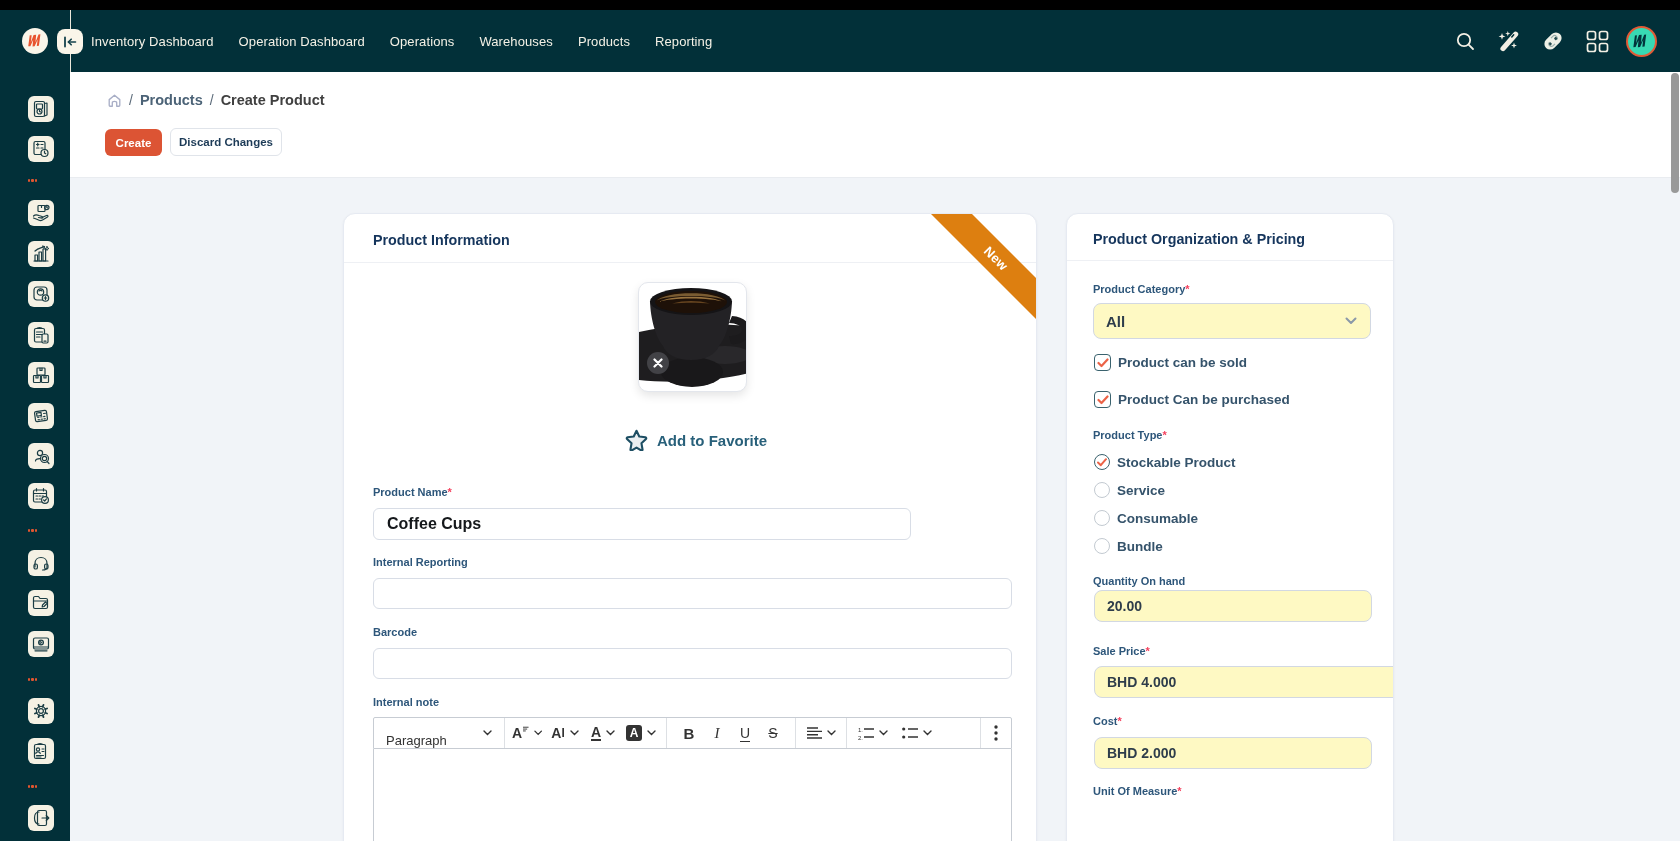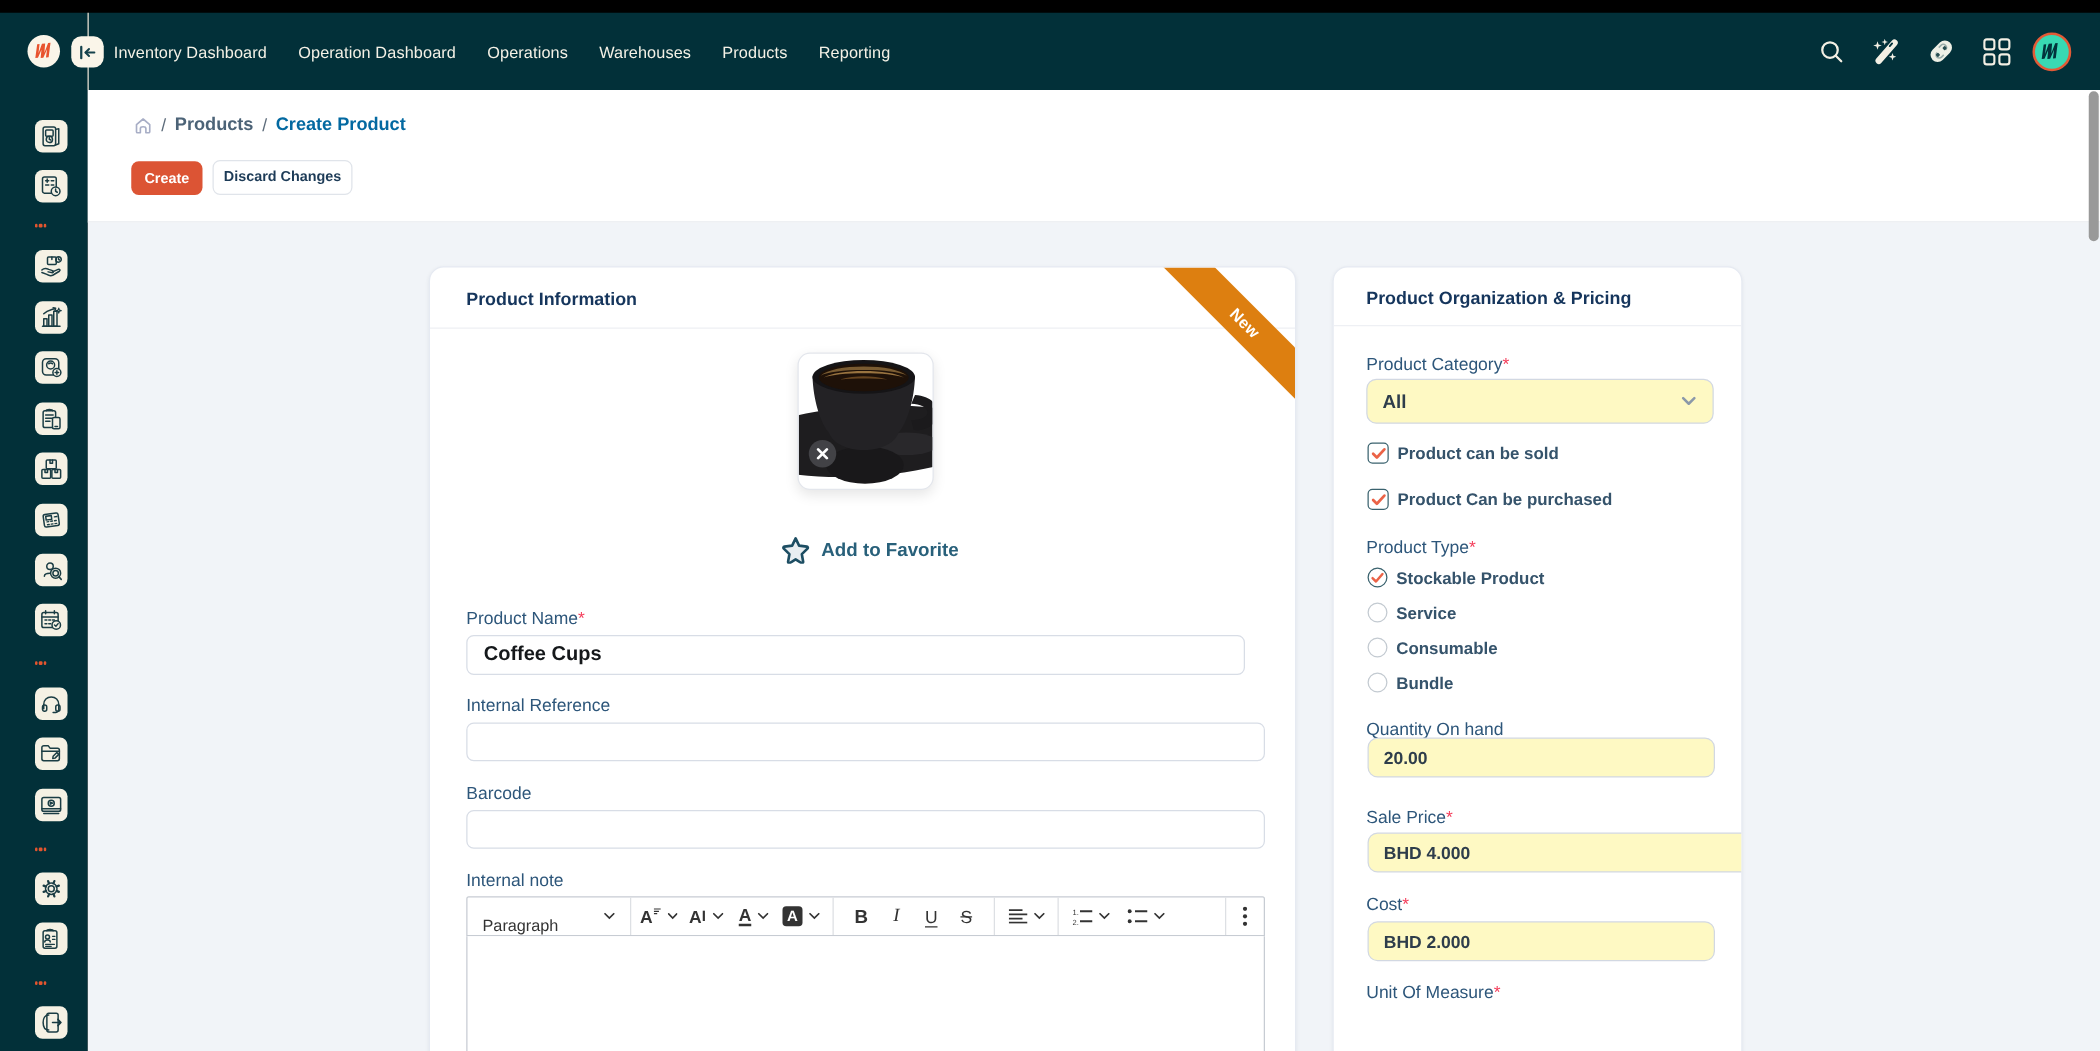--- a/index.html
+++ b/index.html
@@ -23,36 +23,36 @@
 
 .tile { position:absolute; left:28px; width:26px; height:26px; border-radius:6px; background:#f5f1e4; display:flex; align-items:center; justify-content:center; }
 .tile svg { stroke:#1b3d44; fill:none; stroke-width:1.2; stroke-linecap:round; stroke-linejoin:round; }
 .sdash { position:absolute; left:28px; width:9px; height:3px; display:flex; gap:1px; }
 .sdash i { display:block; width:2.6px; height:2.6px; border-radius:1px; background:#e2552f; }
 
 
 .crumb { position:absolute; left:37px; top:19px; display:flex; align-items:center; font-size:14.5px; height:18px; }
 .crumb .sep { color:#5c6b7a; margin:0 7px; font-size:14px; }
 .crumb .mid { color:#4c6377; font-weight:bold; }
-.crumb .cur { color:#0369a1; font-weight:bold; }
+.crumb .cur { color:#404040; font-weight:bold; }
 .btn-create { position:absolute; left:35px; top:57px; width:57px; height:27px; background:#dc5434; border-radius:6px; color:#fff; font-weight:bold; font-size:11.5px; display:flex; align-items:center; justify-content:center; }
 .btn-discard { position:absolute; left:100px; top:56px; width:112px; height:28px; background:#fff; border:1px solid #e0e4ea; border-radius:6px; color:#1d3b57; font-weight:bold; font-size:11.5px; display:flex; align-items:center; justify-content:center; }
 
 
 .card { position:absolute; background:#fff; border:1px solid #e6eaf2; border-radius:12px; box-shadow:0 1px 3px rgba(20,30,50,0.05); }
 #card1 { left:273px; top:141px; width:694px; height:780px; overflow:hidden; }
 #card2 { left:996px; top:141px; width:328px; height:780px; overflow:hidden; }
 .card-h { color:#15355c; font-weight:bold; font-size:14.3px; position:absolute; }
 
 
 .ribbon { position:absolute; right:0; top:0; width:130px; height:130px; overflow:hidden; pointer-events:none; }
 .ribbon .band { position:absolute; width:220px; height:29px; background:#dd7f10; transform:rotate(45deg); left:-20px; top:30px; display:flex; align-items:center; justify-content:center; color:#fff; font-weight:bold; font-size:13px; letter-spacing:0.3px; }
 
 
-label.f { display:block; color:#2d567a; font-weight:normal; font-size:14px; position:absolute; }
+label.f { display:block; color:#2d567a; font-weight:bold; font-size:11px; position:absolute; }
 label.f .req { color:#f43f5c; }
 .inp { background:#fff; border:1px solid #d8dde6; border-radius:6px; position:absolute; display:flex; align-items:center; }
 
 
 .sel { background:#fef9c3; border:1px solid #d2d8e2; border-radius:8px; position:absolute; display:flex; align-items:center; padding-left:12px; font-weight:bold; color:#2e3d4b; font-size:15px; }
 .ckrow { position:absolute; display:flex; align-items:center; gap:7px; color:#35536b; font-weight:bold; font-size:13.5px; }
 .cbox { width:17px; height:17px; border:1.5px solid #3a626e; border-radius:4px; background:#fff; display:flex; align-items:center; justify-content:center; }
 .rad { width:16px; height:16px; border:1.5px solid #c3cad1; border-radius:50%; background:#fff; display:flex; align-items:center; justify-content:center; }
 
 
@@ -331,22 +331,22 @@
           <path d="M1.5 1.5 L8.5 8.5 M8.5 1.5 L1.5 8.5" stroke="#fff" stroke-width="2.2" stroke-linecap="round"></path>
         </svg>
       </div>
     <div class="favrow" style="left:281px; top:215px;">
         <svg width="23" height="22" viewBox="0 0 24 23">
           <path d="M12 1.8 L14.9 7.8 L21.4 8.7 C22.2 8.8 22.5 9.8 21.9 10.4 L17.2 15 L18.3 21.4 C18.4 22.2 17.6 22.8 16.9 22.4 L12 19.4 L7.1 22.4 C6.4 22.8 5.6 22.2 5.7 21.4 L6.8 15 L2.1 10.4 C1.5 9.8 1.8 8.8 2.6 8.7 L9.1 7.8 Z" fill="#e9eef1" stroke="#1d4e63" stroke-width="2.2" stroke-linejoin="round"></path>
         </svg>
         <span>Add to Favorite</span>
       </div>
     <label class="f" style="left:29px; top:272px;">Product Name<span class="req">*</span></label>
-    <div class="inp" style="left:29px; top:294px; width:623px; height:32px; font-weight:bold; font-size:16px; color:#15181b; padding-left:13px;">Coffee Cups</div>
-    <label class="f" style="left:29px; top:342px;">Internal Reference</label>
+    <div class="inp" style="left:29px; top:294px; width:538px; height:32px; font-weight:bold; font-size:16px; color:#15181b; padding-left:13px;">Coffee Cups</div>
+    <label class="f" style="left:29px; top:342px;">Internal Reporting</label>
     <div class="inp" style="left:29px; top:364px; width:639px; height:31px;"></div>
     <label class="f" style="left:29px; top:412px;">Barcode</label>
     <div class="inp" style="left:29px; top:434px; width:639px; height:31px;"></div>
     <label class="f" style="left:29px; top:482px;">Internal note</label>
     <div class="tb" style="left:29px; top:503px; width:639px;">
       <span style="font-size:13px; color:#333; padding-left:12px; width:104px;">Paragraph</span>
         <span class="tbtn">
           <svg width="9" height="6" viewBox="0 0 9 6" style="margin-left:5px;">
             <path d="M1 1 L4.5 4.5 L8 1" stroke="#333" stroke-width="1.4" fill="none" stroke-linecap="round"></path>
           </svg>

